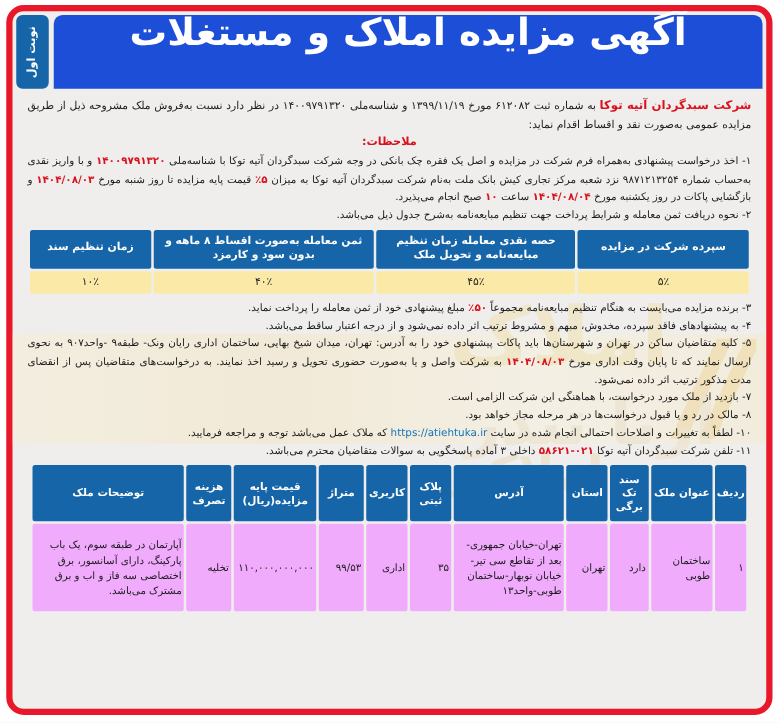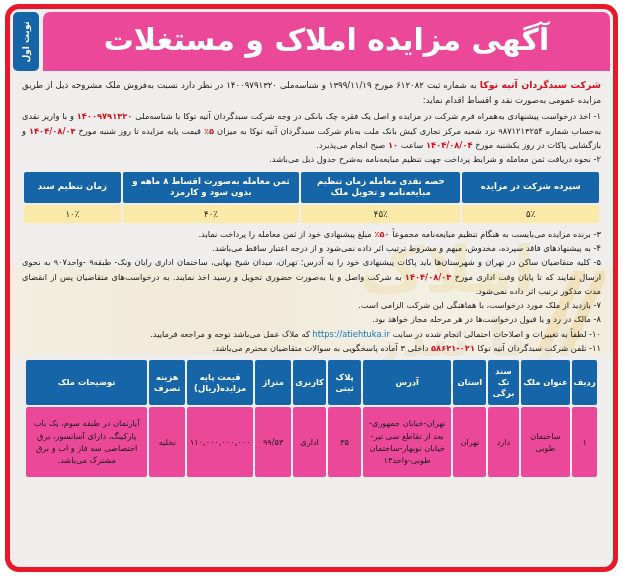--- a/index.html
+++ b/index.html
@@ -92,24 +92,23 @@
   .badge-first span {
     writing-mode: vertical-rl;
     transform: rotate(180deg);
     font-size: 9px;
     font-weight: bold;
     letter-spacing: 1px;
     white-space: nowrap;
   }
   .title-bar {
     flex: 1;
-    background: #ec4899;
+    background: #1d4ed8;
     border-radius: 7px 7px 0 0;
     display: flex;
-    align-items: center;
     justify-content: center;
     position: relative;
   }
   .title-bar h1 {
     color: #ffffff;
     font-size: 30px;
     font-weight: bold;
     letter-spacing: -0.5px;
     line-height: 1;
     padding-bottom: 4px;
@@ -195,25 +194,24 @@
     font-size: 8.4px;
     font-weight: bold;
     line-height: 1.3;
     padding: 6px 1px;
     text-align: center;
     vertical-align: middle;
     height: 44px;
     border-radius: 2px;
   }
   table.prop td {
-    background: #ec4899;
+    background: #f0abfc;
     color: #1b1b1b;
     font-size: 8.2px;
     line-height: 1.5;
-    text-align: center;
     vertical-align: middle;
     padding: 5px 2px;
     height: 70px;
     border-radius: 2px;
   }
   td.desc { font-size: 8.2px; line-height: 1.55; padding: 5px 4px; }
   td.addr { font-size: 8px; line-height: 1.5; padding: 5px 3px; }
   td.price { font-size: 8px; letter-spacing: -0.2px; }
 </style>
 </head>
@@ -238,20 +236,21 @@
         <span>نوبت اول</span>
       </div>
     </div>
 
     <div class="content">
 
       <p class="intro">
         <span class="co">شرکت سبدگردان آتیه توکا</span><span> به شماره ثبت </span><span class="num">۶۱۲۰۸۲</span><span> مورخ </span><span class="num">۱۳۹۹/۱۱/۱۹</span><span> و شناسه‌ملی </span><span class="num">۱۴۰۰۹۷۹۱۳۲۰</span><span> در نظر دارد نسبت به‌فروش ملک مشروحه ذیل از طریق مزایده عمومی به‌صورت نقد و اقساط اقدام نماید:</span>
       </p>
 
+      <div class="notes-label">ملاحظات:</div>
 
       <p class="note">
         <span>۱- اخذ درخواست پیشنهادی به‌همراه فرم شرکت در مزایده و اصل یک فقره چک بانکی در وجه شرکت سبدگردان آتیه توکا با شناسه‌ملی </span><span class="r">۱۴۰۰۹۷۹۱۳۲۰</span><span> و با واریز نقدی به‌حساب شماره </span><span>۹۸۷۱۲۱۳۲۵۴</span><span> نزد شعبه مرکز تجاری کیش بانک ملت به‌نام شرکت سبدگردان آتیه توکا به میزان </span><span class="r">۵٪</span><span> قیمت پایه مزایده تا روز شنبه مورخ </span><span class="r">۱۴۰۴/۰۸/۰۳</span><span> و بازگشایی پاکات در روز یکشنبه مورخ </span><span class="r">۱۴۰۴/۰۸/۰۴</span><span> ساعت </span><span class="r">۱۰</span><span> صبح انجام می‌پذیرد.</span>
       </p>
 
       <p class="note">۲- نحوه دریافت ثمن معامله و شرایط پرداخت جهت تنظیم مبایعه‌نامه به‌شرح جدول ذیل می‌باشد.</p>
 
       <div class="terms-table-wrap">
         <table class="tbl">
           <thead>

